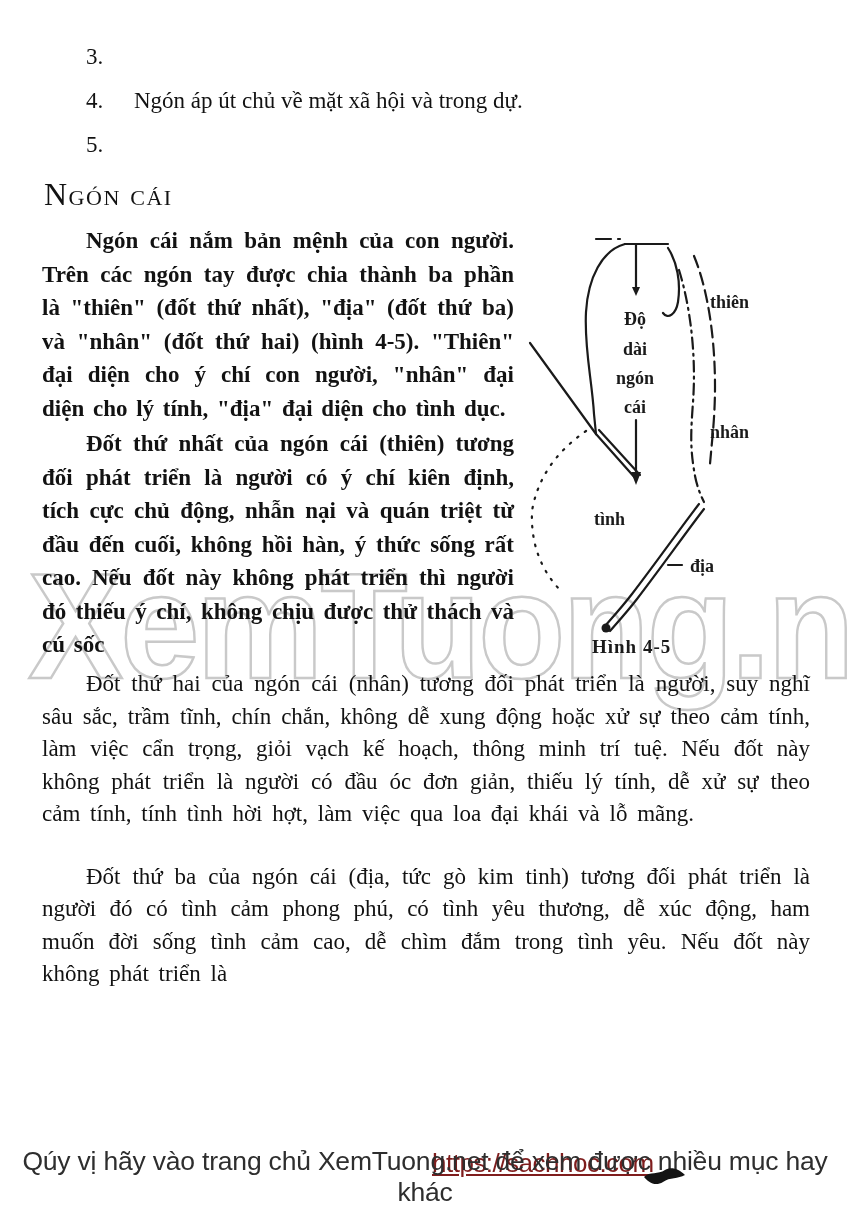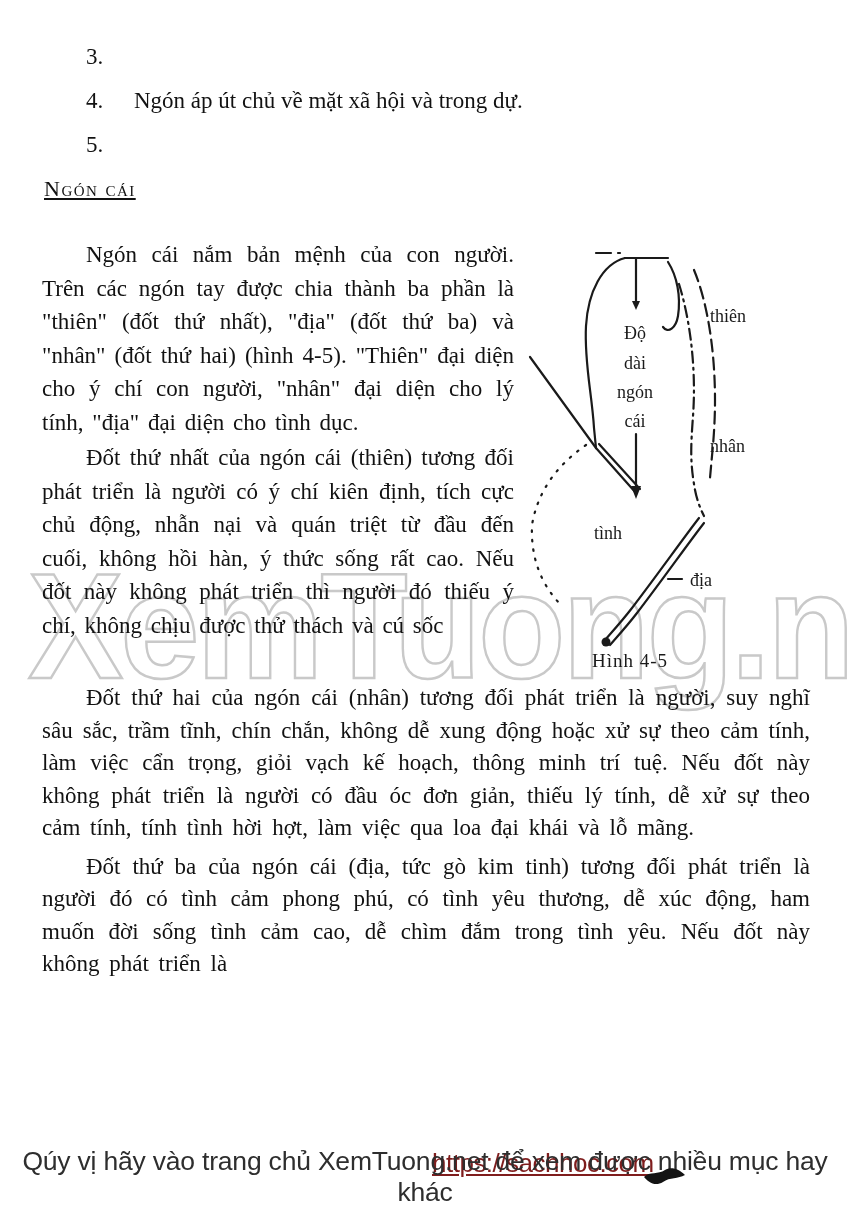--- a/index.html
+++ b/index.html
@@ -16,31 +16,31 @@
     color:rgba(255,255,255,0.0);
     -webkit-text-stroke:2.5px #c9c9c9;
     transform:scaleX(.95);transform-origin:left center;
   }
   .content{position:relative;z-index:1;padding:42px 40px 0 42px;}
   .finger-list{list-style:none;margin:0;padding:0 0 0 44px;}
   .finger-list li{display:flex;font-size:23px;line-height:30px;margin-bottom:14px;}
   .finger-list .num{width:48px;flex:none;}
   .heading{
     margin:16px 0 0 2px;font-weight:normal;
-    font-size:22px;font-variant:small-caps;letter-spacing:1.5px;text-decoration:underline;
+    font-size:32px;font-variant:small-caps;letter-spacing:1.5px;
   }
-  .cols{display:flex;margin-top:36px;}
+  .cols{display:flex;margin-top:11px;font-weight:bold;}
   .textcol{width:472px;flex:none;}
   .para{
     font-size:23px;line-height:33.5px;text-align:justify;
     text-indent:44px;margin:0;word-spacing:3px;
   }
   .textcol .para + .para{margin-top:2px;}
   .wide{line-height:32.5px;margin-top:2px;word-spacing:4px;}
-  .wide + .wide{margin-top:6px;font-family:Liberation Serif, serif;}
+  .wide + .wide{margin-top:30px;font-family:Liberation Serif, serif;}
   .fig{margin:4px 0 0 0;padding-left:8px;width:300px;flex:none;}
   .fig svg{display:block;}
   .fig-line{stroke:#1a1a1a;stroke-width:2.2;fill:none;stroke-linecap:round;}
   .fig-label{font-family:"Liberation Serif",serif;font-size:18px;fill:#1a1a1a;}
   .fig-caption{font-family:"Liberation Serif",serif;font-size:19px;fill:#1a1a1a;letter-spacing:1px;}
   .footer{
     position:absolute;left:0;right:0;top:1146px;z-index:3;text-align:center;
     font-family:"Liberation Sans",sans-serif;font-size:26.5px;
     color:#2e2e2e;letter-spacing:-0.2px;
   }

